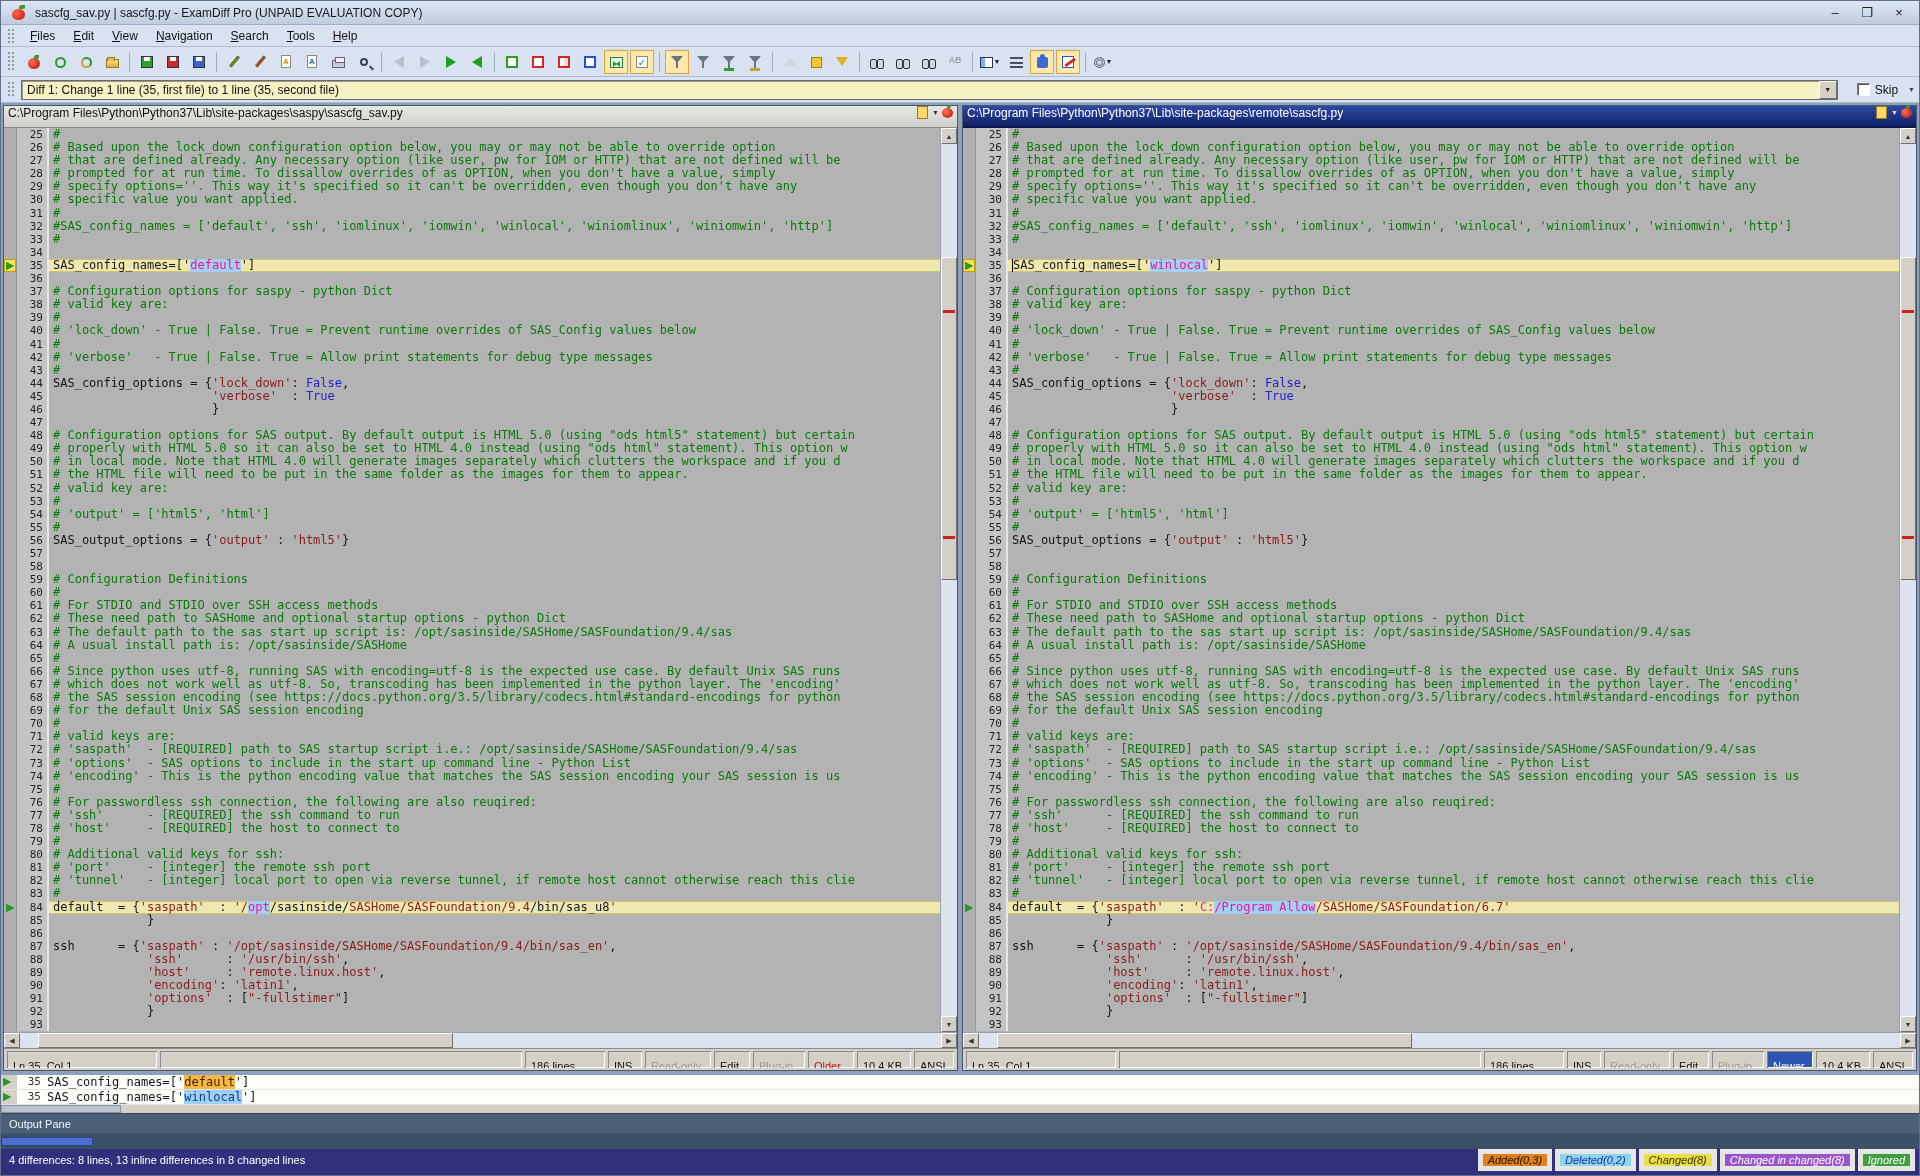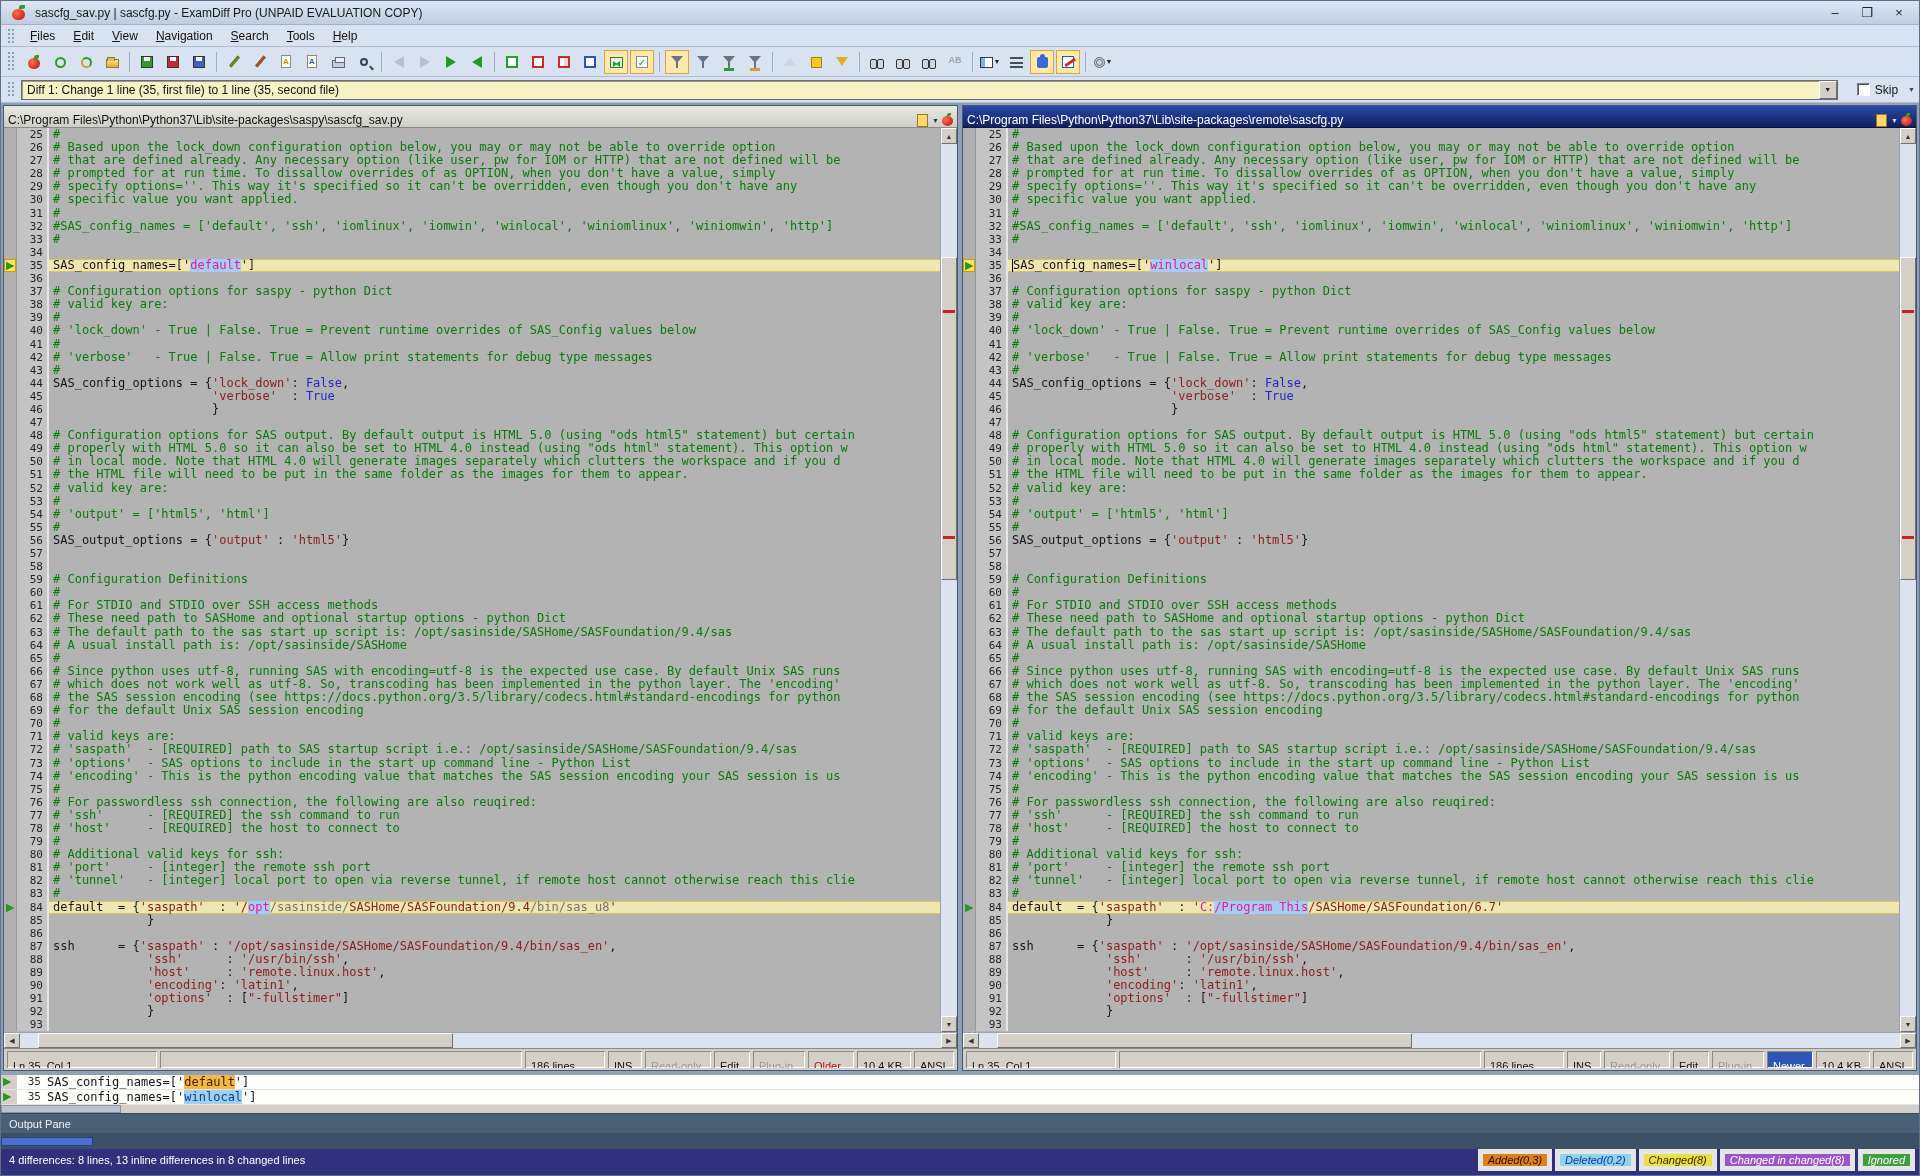--- a/index.html
+++ b/index.html
@@ -83,42 +83,42 @@
   .diffcombo{flex:1;height:20px;background:#f6f2c4;border:1px solid #6a6a6a;box-shadow:inset 1px 1px 0 #9a9a88;display:flex;align-items:center;margin-right:19px;}
   .diffcombo .txt{flex:1;padding:0 5px;color:#111;}
   .combobtn{width:18px;height:18px;background:#d4d0c8;border:1px solid;border-color:#fff #6f6f6f #6f6f6f #fff;display:flex;align-items:center;justify-content:center;font-size:7px;color:#222;}
   .skipbox{display:flex;align-items:center;gap:5px;margin-right:6px;}
   .cb{width:13px;height:13px;background:#fff;border:1px solid;border-color:#808080 #fff #fff #808080;box-shadow:inset 1px 1px 0 #555;}
   .chevdown{font-size:7px;color:#445;margin-left:4px;}
 
   
   .panes{display:flex;gap:4px;padding:2px;background:#8fa0b8;}
   .pane{flex:1;display:flex;flex-direction:column;border:1px solid #4a586e;background:#b3b3b3;min-width:0;}
-  .phead{height:22px;display:flex;align-items:flex-end;padding:0 4px;}
+  .phead{height:22px;display:flex;align-items:flex-start;padding:0 4px;}
   .phead.inactive{background:linear-gradient(#e9e9e4,#cfcfc8);color:#111;border-bottom:1px solid #8a8a8a;}
   .phead.active{background:linear-gradient(#2b4aa8,#101f62);color:#fff;border-bottom:1px solid #0a1440;}
   .phead .ppath{flex:1;white-space:nowrap;overflow:hidden;}
   .phicons{display:flex;align-items:center;gap:3px;}
   .ic-copyhdr{width:11px;height:13px;background:#ffd76a;border:1px solid #9a7a1a;}
   .phead .caret-mini{font-size:7px;}
   .phead.inactive .caret-mini{color:#334;} .phead.active .caret-mini{color:#dde;}
   .ic-applesm{width:11px;height:10px;border-radius:50%;background:radial-gradient(circle at 35% 35%,#ff7050,#b01010);position:relative;}
   .ic-applesm:before{content:"";position:absolute;left:5px;top:-3px;width:4px;height:3px;background:#3a9a20;border-radius:50% 0;}
 
   .pbody{display:flex;height:904px;}
   .codewrap{flex:1;overflow:hidden;background:#b3b3b3;min-width:0;}
   .crow{display:flex;height:13.1px;line-height:13px;font-family:"DejaVu Sans Mono",monospace;font-size:12px;white-space:pre;}
   .cm{flex:0 0 13px;background:#b0b0b0;border-right:1px solid #989898;position:relative;}
   .cn{flex:0 0 32px;background:#c4c4c4;color:#20242a;text-align:right;padding-right:4px;border-right:2px solid #e6e6e6;font-size:11px;}
   .ct{flex:1;padding-left:4px;overflow:hidden;min-width:0;}
   .crow.hl .ct{background:#eee8b0;box-shadow:inset 0 1px 0 #d6c468,inset 0 -1px 0 #d6c468;}
   .garrow{position:absolute;left:2px;top:3px;width:0;height:0;border-left:8px solid #1f9e1f;border-top:4px solid transparent;border-bottom:4px solid transparent;filter:drop-shadow(0 0 0.5px #064);}
   .marker-cur{position:absolute;inset:0;background:#ffe060;border:1px solid #c8a000;}
   .sc{color:#0a7a0a;} .sk{color:#15151a;} .ss{color:#8b2020;} .sb{color:#2424cc;}
-  .sp{color:#e8189b;} .sh{color:#e8189b;background:#a6cdf2;} .sm{color:#737373;}
+  .sp{color:#e8189b;} .sh{color:#e8189b;background:#a6cdf2;} .sm{color:#0f172a;}
   .scaret{border-left:1px solid #000;}
 
   .vscroll{flex:0 0 17px;background:#dde3ee;border-left:1px solid #98a2b4;display:flex;flex-direction:column;}
   .sbtn{flex:0 0 16px;background:#d4d0c8;border:1px solid;border-color:#fff #6f6f6f #6f6f6f #fff;font-size:7px;color:#333;display:flex;align-items:center;justify-content:center;}
   .vtrack{flex:1;position:relative;}
   .vthumb{position:absolute;left:0;right:0;top:13%;height:37%;background:#d4d0c8;border:1px solid;border-color:#fff #6f6f6f #6f6f6f #fff;}
   .tick{position:absolute;left:2px;right:2px;height:3px;background:#cc2222;}
   .hscroll{height:16px;background:#dde3ee;border-top:1px solid #98a2b4;display:flex;}
   .htrack{flex:1;position:relative;}
   .hthumb{position:absolute;top:0;bottom:0;left:2%;width:45%;background:#d4d0c8;border:1px solid;border-color:#fff #6f6f6f #6f6f6f #fff;}
@@ -494,21 +494,21 @@
             <div class="crow"><span class="cm"></span><span class="cn">74</span><span class="ct"><span class="sc"># 'encoding' - This is the python encoding value that matches the SAS session encoding your SAS session is us</span></span></div>
             <div class="crow"><span class="cm"></span><span class="cn">75</span><span class="ct"><span class="sc">#</span></span></div>
             <div class="crow"><span class="cm"></span><span class="cn">76</span><span class="ct"><span class="sc"># For passwordless ssh connection, the following are also reuqired:</span></span></div>
             <div class="crow"><span class="cm"></span><span class="cn">77</span><span class="ct"><span class="sc"># 'ssh'      - [REQUIRED] the ssh command to run</span></span></div>
             <div class="crow"><span class="cm"></span><span class="cn">78</span><span class="ct"><span class="sc"># 'host'     - [REQUIRED] the host to connect to</span></span></div>
             <div class="crow"><span class="cm"></span><span class="cn">79</span><span class="ct"><span class="sc">#</span></span></div>
             <div class="crow"><span class="cm"></span><span class="cn">80</span><span class="ct"><span class="sc"># Additional valid keys for ssh:</span></span></div>
             <div class="crow"><span class="cm"></span><span class="cn">81</span><span class="ct"><span class="sc"># 'port'     - [integer] the remote ssh port</span></span></div>
             <div class="crow"><span class="cm"></span><span class="cn">82</span><span class="ct"><span class="sc"># 'tunnel'   - [integer] local port to open via reverse tunnel, if remote host cannot otherwise reach this clie</span></span></div>
             <div class="crow"><span class="cm"></span><span class="cn">83</span><span class="ct"><span class="sc">#</span></span></div>
-            <div class="crow hl"><span class="cm"><span class="garrow"></span></span><span class="cn">84</span><span class="ct"><span class="sk">default  = {</span><span class="ss">'saspath'</span><span class="sk">  : </span><span class="ss">'</span><span class="sp">C:</span><span class="sh">/Program This</span><span class="ss">/SASHome/SASFoundation/6.7'</span></span></div>
+            <div class="crow hl"><span class="cm"><span class="garrow"></span></span><span class="cn">84</span><span class="ct"><span class="sk">default  = {</span><span class="ss">'saspath'</span><span class="sk">  : </span><span class="ss">'</span><span class="sp">C:</span><span class="sh">/Program Allow</span><span class="ss">/SASHome/SASFoundation/6.7'</span></span></div>
             <div class="crow"><span class="cm"></span><span class="cn">85</span><span class="ct"><span class="sk">             }</span></span></div>
             <div class="crow"><span class="cm"></span><span class="cn">86</span><span class="ct"></span></div>
             <div class="crow"><span class="cm"></span><span class="cn">87</span><span class="ct"><span class="sk">ssh      = {</span><span class="ss">'saspath'</span><span class="sk"> : </span><span class="ss">'/opt/sasinside/SASHome/SASFoundation/9.4/bin/sas_en'</span><span class="sk">,</span></span></div>
             <div class="crow"><span class="cm"></span><span class="cn">88</span><span class="ct"><span class="sk">             </span><span class="ss">'ssh'</span><span class="sk">      : </span><span class="ss">'/usr/bin/ssh'</span><span class="sk">,</span></span></div>
             <div class="crow"><span class="cm"></span><span class="cn">89</span><span class="ct"><span class="sk">             </span><span class="ss">'host'</span><span class="sk">     : </span><span class="ss">'remote.linux.host'</span><span class="sk">,</span></span></div>
             <div class="crow"><span class="cm"></span><span class="cn">90</span><span class="ct"><span class="sk">             </span><span class="ss">'encoding'</span><span class="sk">: </span><span class="ss">'latin1'</span><span class="sk">,</span></span></div>
             <div class="crow"><span class="cm"></span><span class="cn">91</span><span class="ct"><span class="sk">             </span><span class="ss">'options'</span><span class="sk">  : [</span><span class="ss">"-fullstimer"</span><span class="sk">]</span></span></div>
             <div class="crow"><span class="cm"></span><span class="cn">92</span><span class="ct"><span class="sk">             }</span></span></div>
             <div class="crow"><span class="cm"></span><span class="cn">93</span><span class="ct"></span></div>
           </div>

